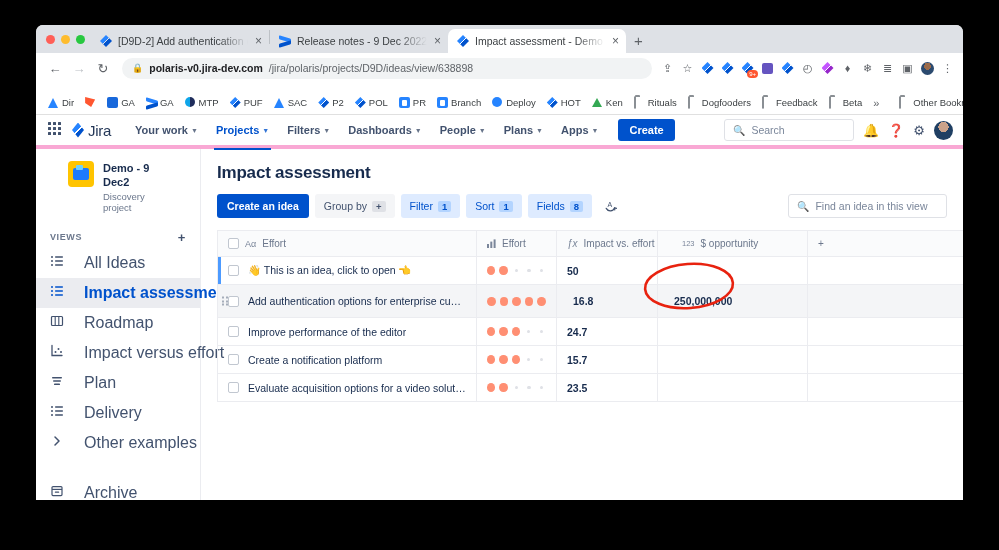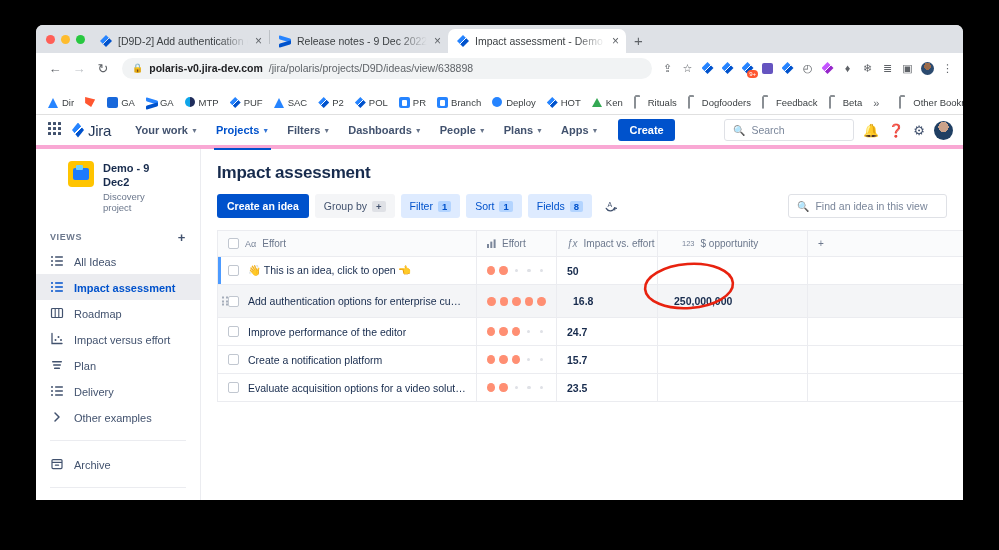--- a/index.html
+++ b/index.html
@@ -159,22 +159,22 @@
   .proj-avatar::after { content:""; position:absolute; left:8px; top:4px; width:7px; height:5px;
      background:#6ed0ff; border-radius:1px; }
   .proj-name { font-size: 11px; font-weight: bold; color: #172b4d; line-height: 1.3; }
   .proj-sub { font-size: 9.5px; color: #6b778c; margin-top: 1px; }
   .views-head {
     display: flex; align-items: center; justify-content: space-between;
     padding: 6px 14px 4px; font-size: 9px; letter-spacing: 0.6px; color: #6b778c; font-weight: bold;
   }
   .plus-ico { color: #42526e; font-size: 13px; line-height: 1; }
   .sb-item {
-    display: flex; align-items: flex-end; gap: 10px; padding: 6px 14px;
-    font-size: 11px; color: #42526e; white-space: nowrap;
+    display: flex; align-items: flex-start; gap: 20px; padding: 6px 14px;
+    font-size: 16px; color: #42526e; white-space: nowrap;
   }
   .sb-item.active { background: #ebecf0; color: #0052cc; font-weight: bold; border-radius: 0; }
   .sb-ico { width: 14px; height: 14px; flex: 0 0 14px; position: relative; }
   .sb-div { height: 1px; background: #ebecf0; margin: 10px 14px; }
 
   
   .main { flex: 1; overflow: hidden; display: flex; flex-direction: column; padding: 14px 16px 0 16px; }
   .main-head { display: flex; align-items: flex-start; }
   .page-title { font-size: 17px; color: #172b4d; font-weight: bold; letter-spacing: -0.2px; }
   .head-actions { margin-left: auto; display: flex; align-items: center; gap: 6px; }

